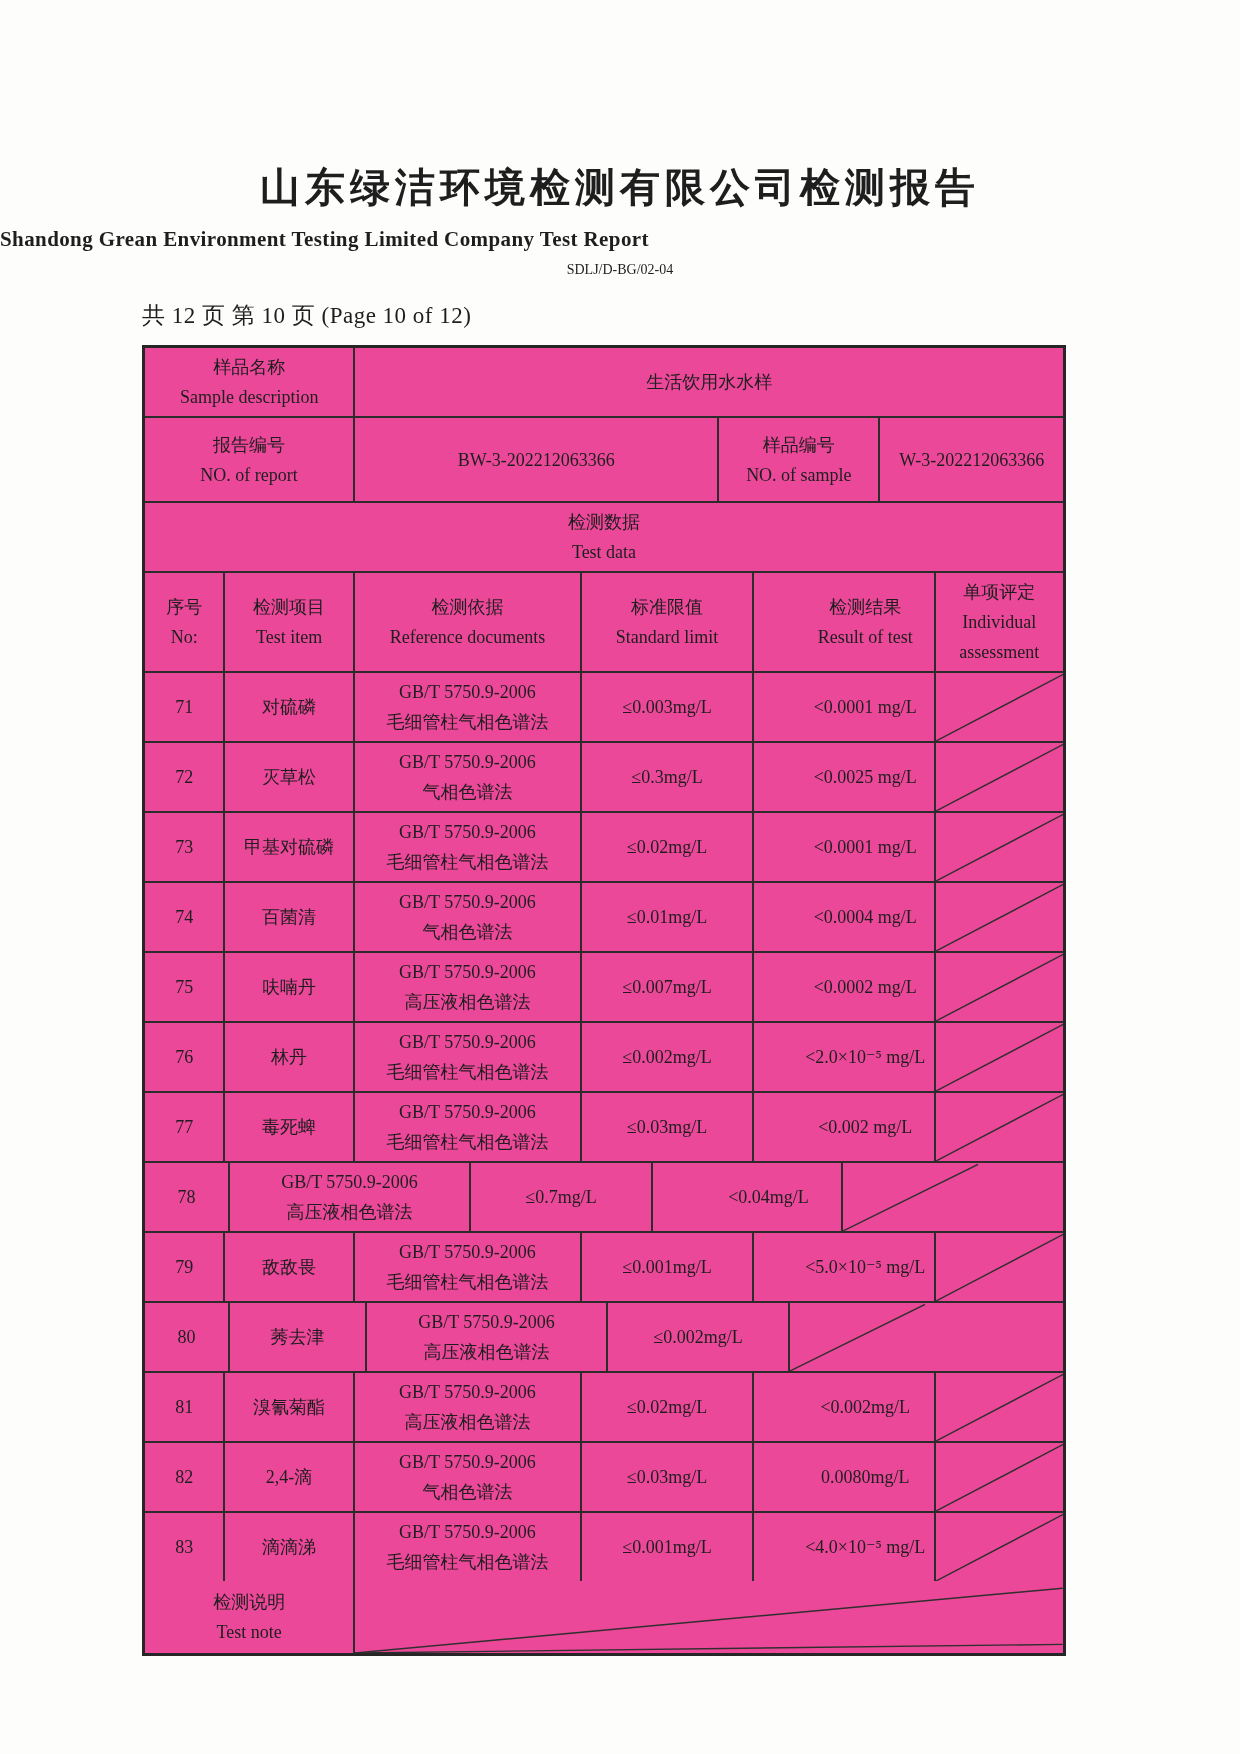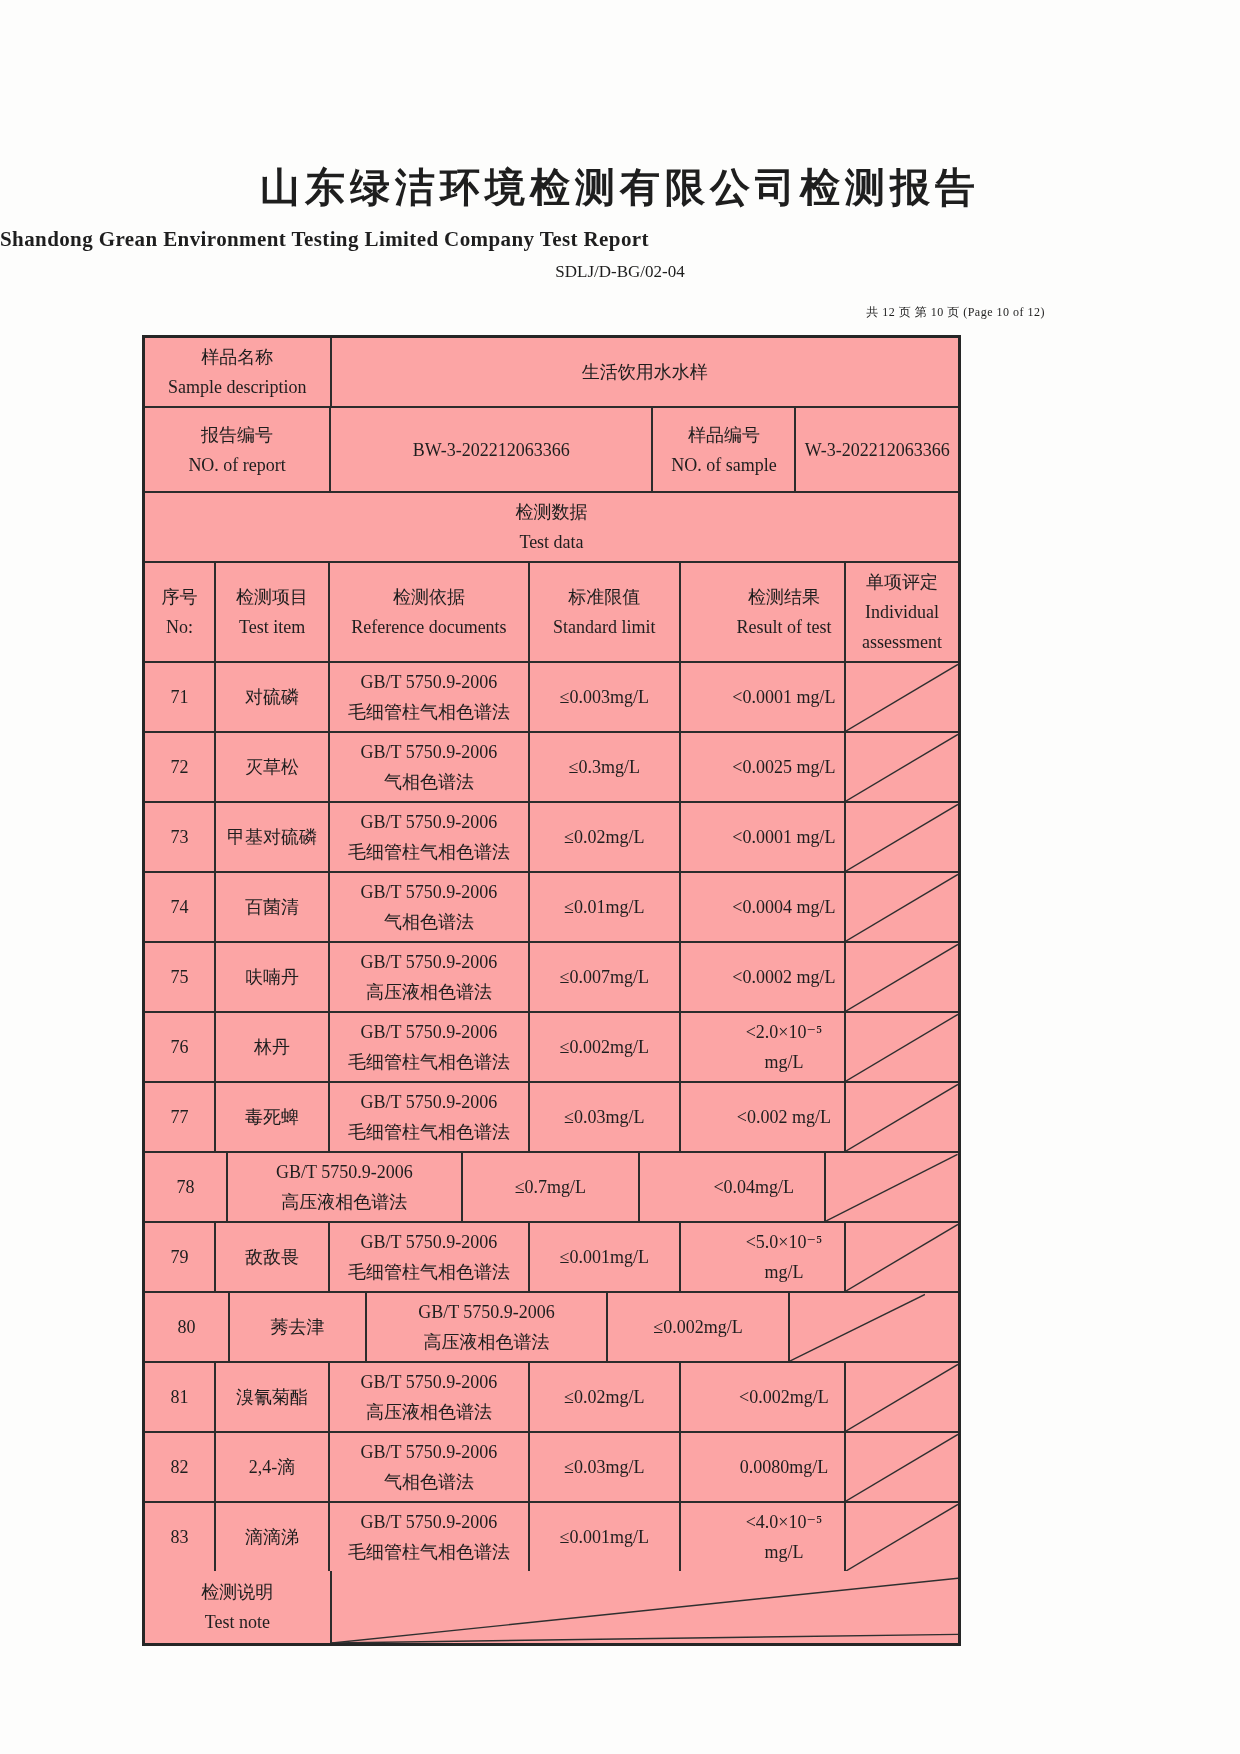--- a/index.html
+++ b/index.html
@@ -24,35 +24,35 @@
   .title-en {
     margin-top:12px;
     text-align:left;
     font-size:21px;
     font-weight:700;
     letter-spacing:0.4px;
   }
   .doc-code {
     margin-top:10px;
     text-align:center;
-    font-size:17px;
+    font-size:14px;
   }
   .page-info {
     margin:22px 0 0 142px;
     width:903px;
-    text-align:right;
-    font-size:12px;
+    text-align:left;
+    font-size:23px;
     letter-spacing:0.5px;
   }
 
   .report-table {
     margin:14px 0 0 142px;
-    width:819px;
+    width:924px;
     border:3px solid #262626;
-    background:#fca5a5;
+    background:#ec4899;
   }
   .trow { display:flex; border-bottom:2px solid #2c2c2c; }
   .trow:last-child { border-bottom:none; }
   .tcell {
     border-right:2px solid #2c2c2c;
     display:flex; align-items:center; justify-content:center;
     text-align:center;
     font-size:18px;
     line-height:30px;
     white-space:pre-line;

